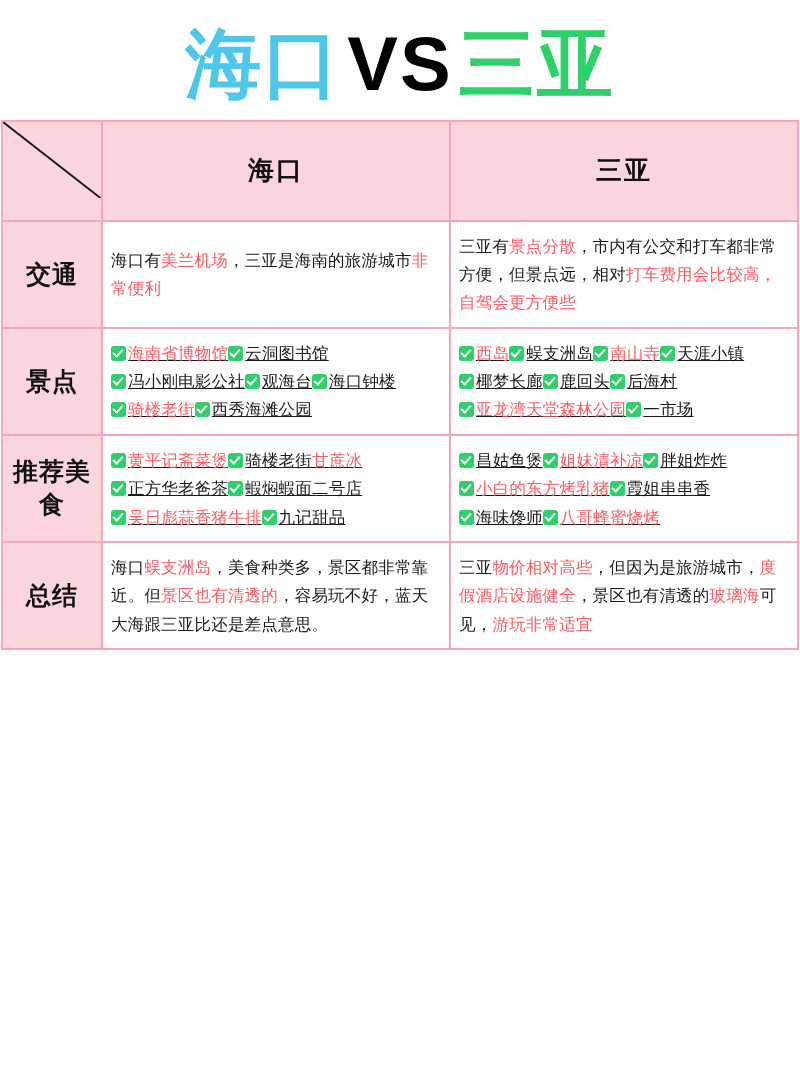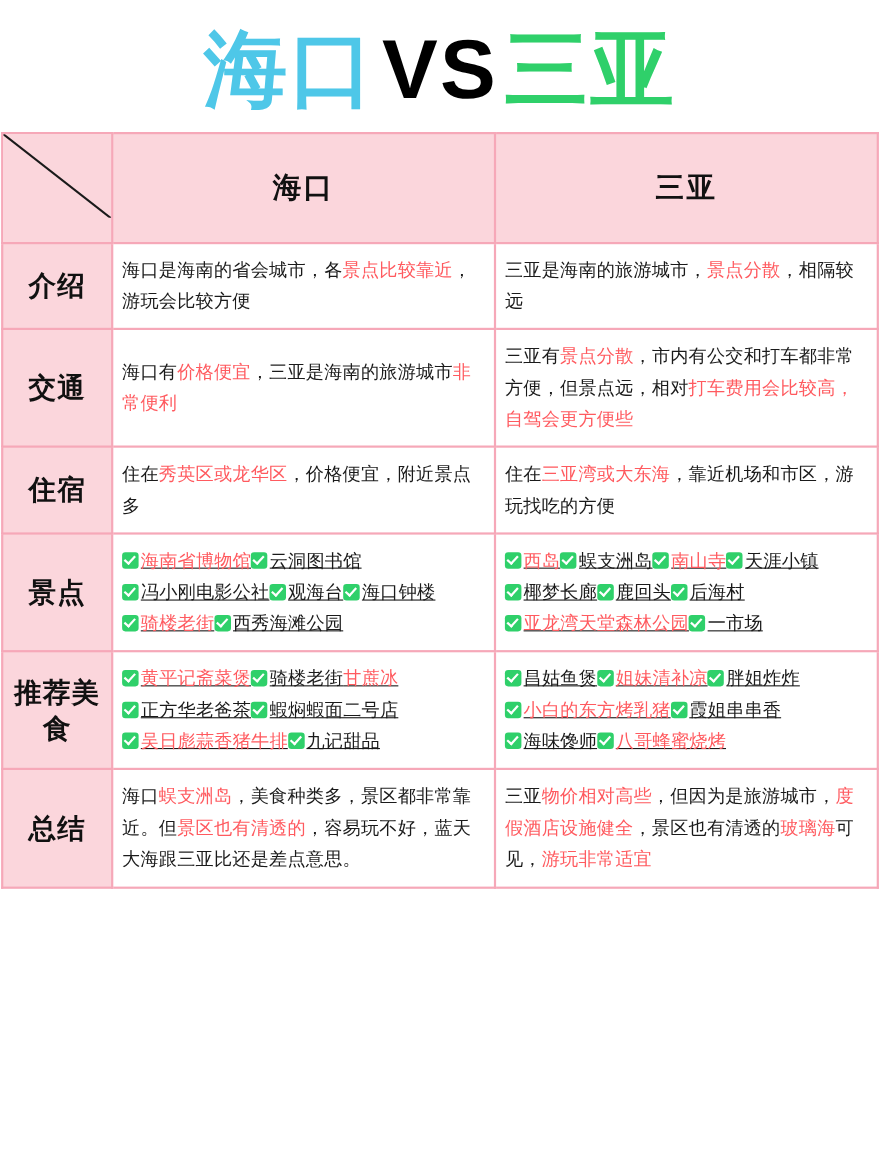--- a/index.html
+++ b/index.html
@@ -126,37 +126,27 @@
         <tr>
       <td class="head-blank">
         <svg class="slash" viewBox="0 0 100 78" preserveAspectRatio="none">
           <line x1="0" y1="0" x2="100" y2="78" stroke="#1a1a1a" stroke-width="2"></line>
         </svg>
       </td>
       <td class="head-cell">海口</td>
       <td class="head-cell">三亚</td>
     </tr>
 
-    <tr>
-      <td class="rowlabel">介绍</td>
-      <td class="cell"><span>海口是海南的省会城市，各</span><span class="hl">景点比较靠近</span><span>，游玩会比较方便</span></td>
-      <td class="cell"><span>三亚是海南的旅游城市，</span><span class="hl">景点分散</span><span>，相隔较远</span></td>
-    </tr>
 
     <tr>
       <td class="rowlabel">交通</td>
-      <td class="cell"><span>海口有</span><span class="hl">价格便宜</span><span>，三亚是海南的旅游城市</span><span class="hl">非常便利</span></td>
+      <td class="cell"><span>海口有</span><span class="hl">美兰机场</span><span>，三亚是海南的旅游城市</span><span class="hl">非常便利</span></td>
       <td class="cell"><span>三亚有</span><span class="hl">景点分散</span><span>，市内有公交和打车都非常方便，但景点远，相对</span><span class="hl">打车费用会比较高，自驾会更方便些</span></td>
     </tr>
 
-    <tr>
-      <td class="rowlabel">住宿</td>
-      <td class="cell"><span>住在</span><span class="hl">秀英区或龙华区</span><span>，价格便宜，附近景点多</span></td>
-      <td class="cell"><span>住在</span><span class="hl">三亚湾或大东海</span><span>，靠近机场和市区，游玩找吃的方便</span></td>
-    </tr>
 
     <tr>
       <td class="rowlabel">景点</td>
       <td class="cell" id="attr-hk"><span class="kw"><span class="chk"></span><span class="hl">海南省博物馆</span></span><span class="kw"><span class="chk"></span><span>云洞图书馆</span></span><span class="kw"><span class="chk"></span><span>冯小刚电影公社</span></span><span class="kw"><span class="chk"></span><span>观海台</span></span><span class="kw"><span class="chk"></span><span>海口钟楼</span></span><span class="kw"><span class="chk"></span><span class="hl">骑楼老街</span></span><span class="kw"><span class="chk"></span><span>西秀海滩公园</span></span></td>
       <td class="cell" id="attr-sy"><span class="kw"><span class="chk"></span><span class="hl">西岛</span></span><span class="kw"><span class="chk"></span><span>蜈支洲岛</span></span><span class="kw"><span class="chk"></span><span class="hl">南山寺</span></span><span class="kw"><span class="chk"></span><span>天涯小镇</span></span><span class="kw"><span class="chk"></span><span>椰梦长廊</span></span><span class="kw"><span class="chk"></span><span>鹿回头</span></span><span class="kw"><span class="chk"></span><span>后海村</span></span><span class="kw"><span class="chk"></span><span class="hl">亚龙湾天堂森林公园</span></span><span class="kw"><span class="chk"></span><span>一市场</span></span></td>
     </tr>
 
     <tr>
       <td class="rowlabel">推荐美食</td>
       <td class="cell" id="food-hk"><span class="kw"><span class="chk"></span><span class="hl">黄平记斋菜煲</span></span><span class="kw"><span class="chk"></span><span>骑楼老街<span class="hl">甘蔗冰</span></span></span><span class="kw"><span class="chk"></span><span>正方华老爸茶</span></span><span class="kw"><span class="chk"></span><span>蝦焖蝦面二号店</span></span><span class="kw"><span class="chk"></span><span class="hl">吴日彪蒜香猪牛排</span></span><span class="kw"><span class="chk"></span><span>九记甜品</span></span></td>

